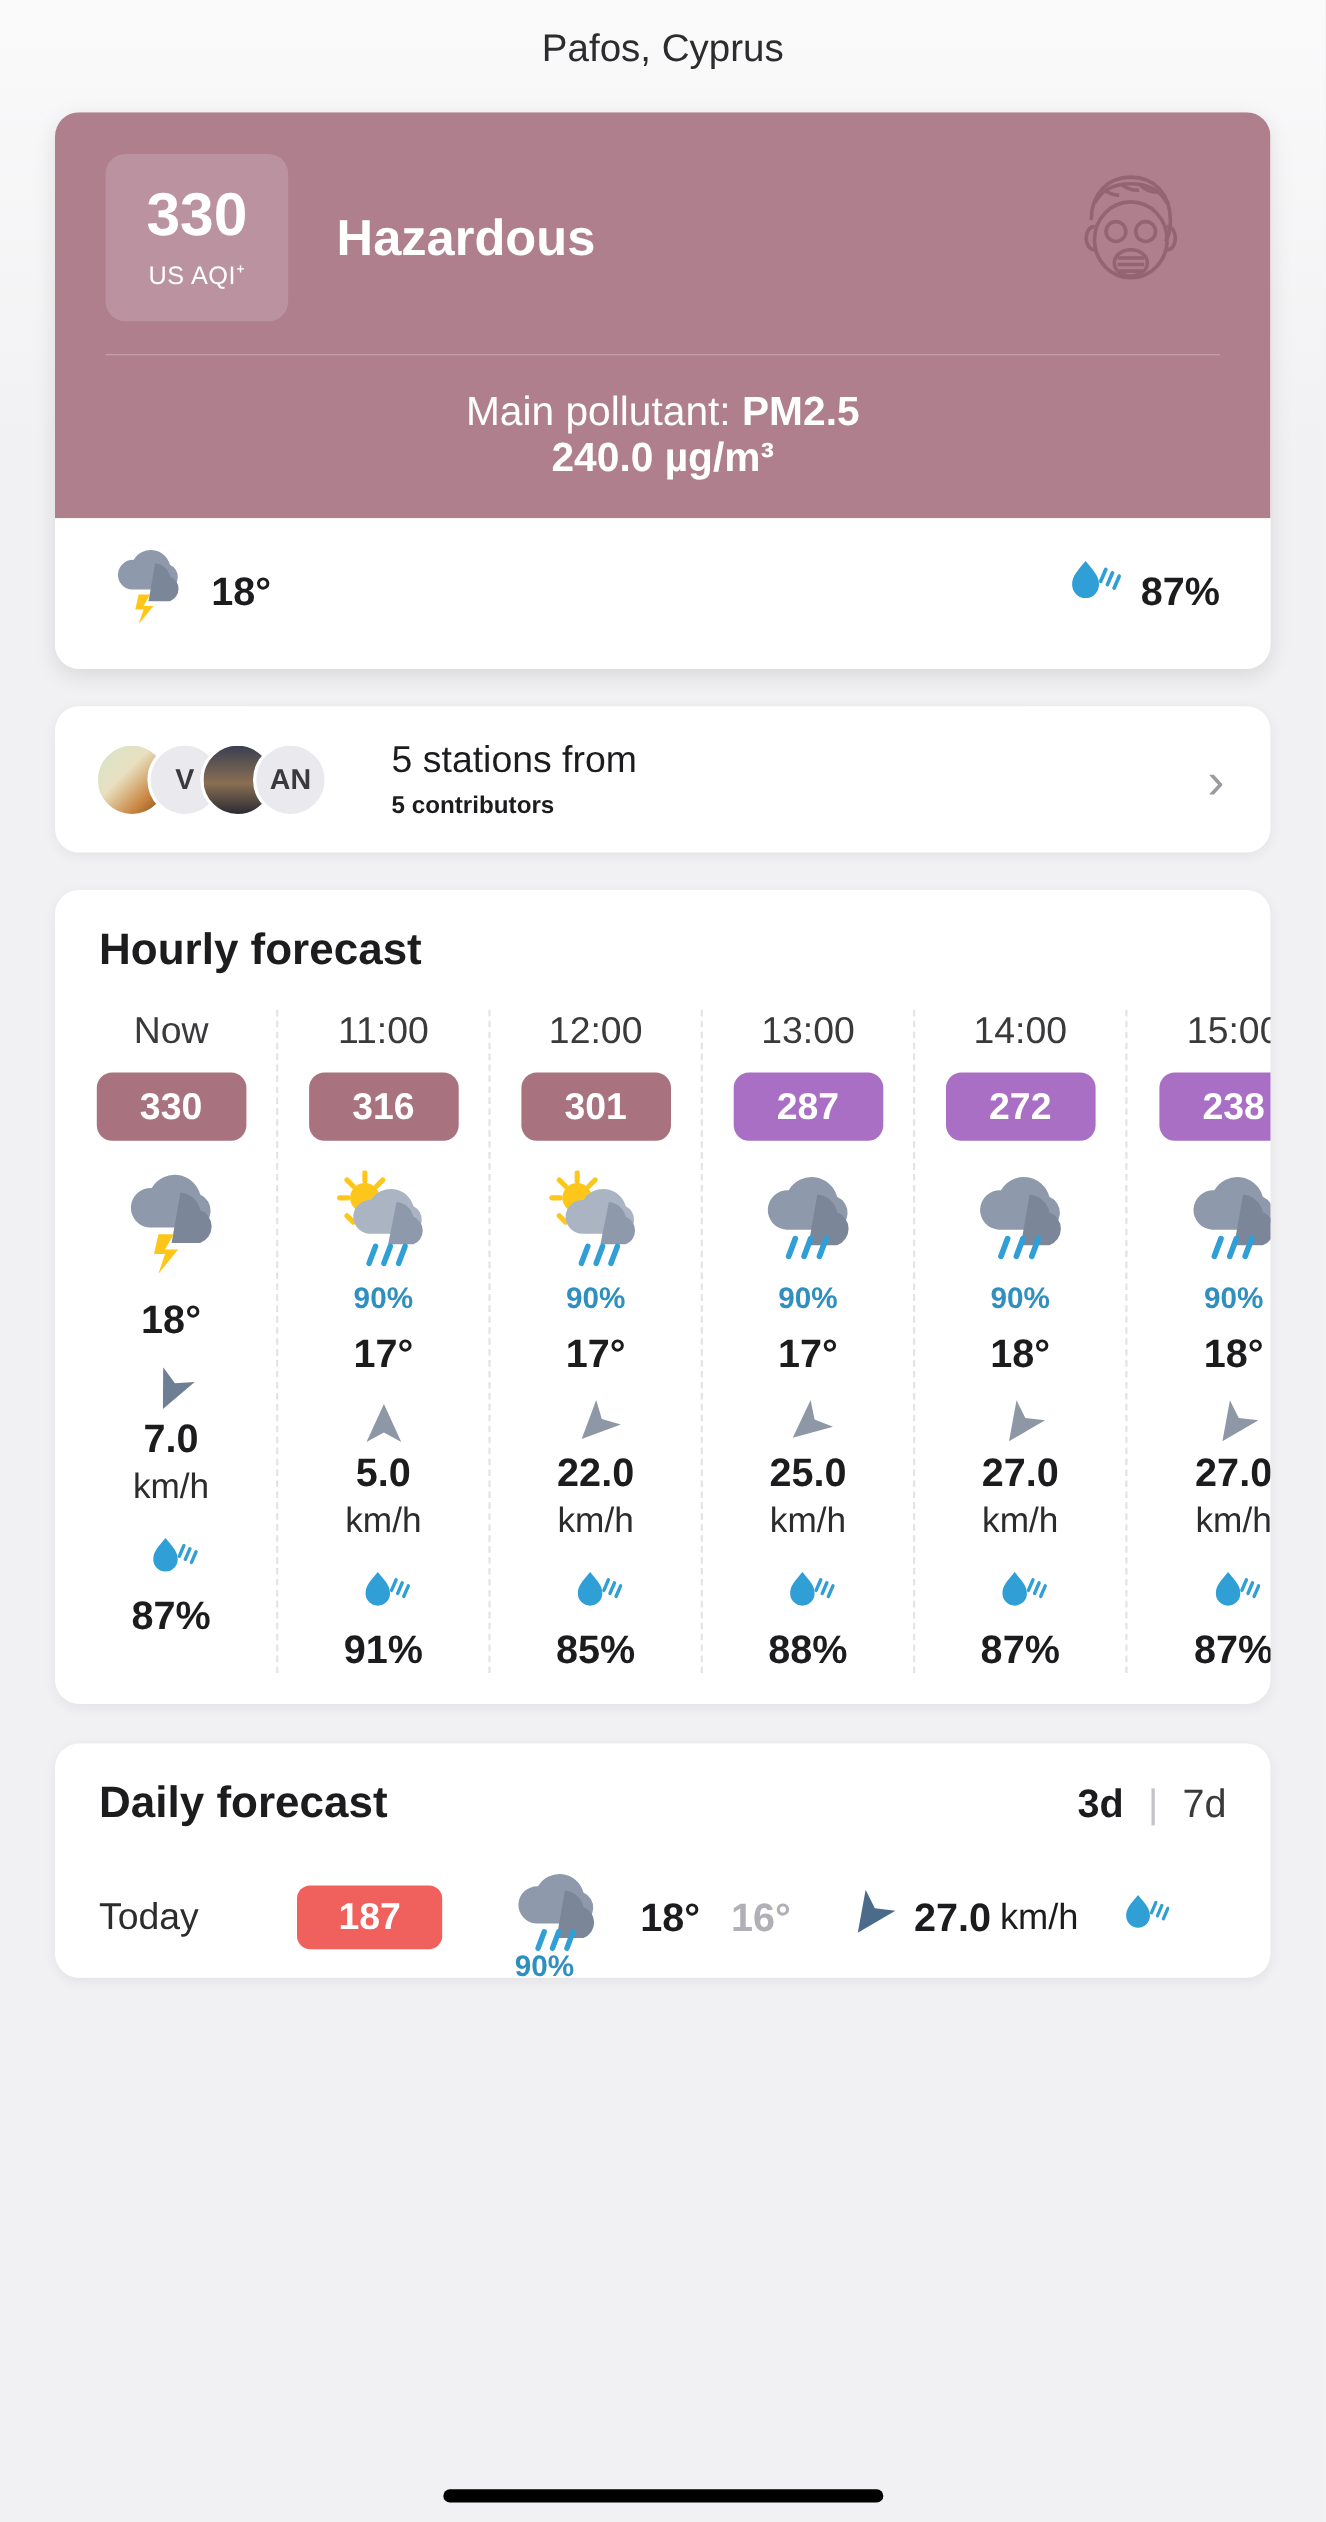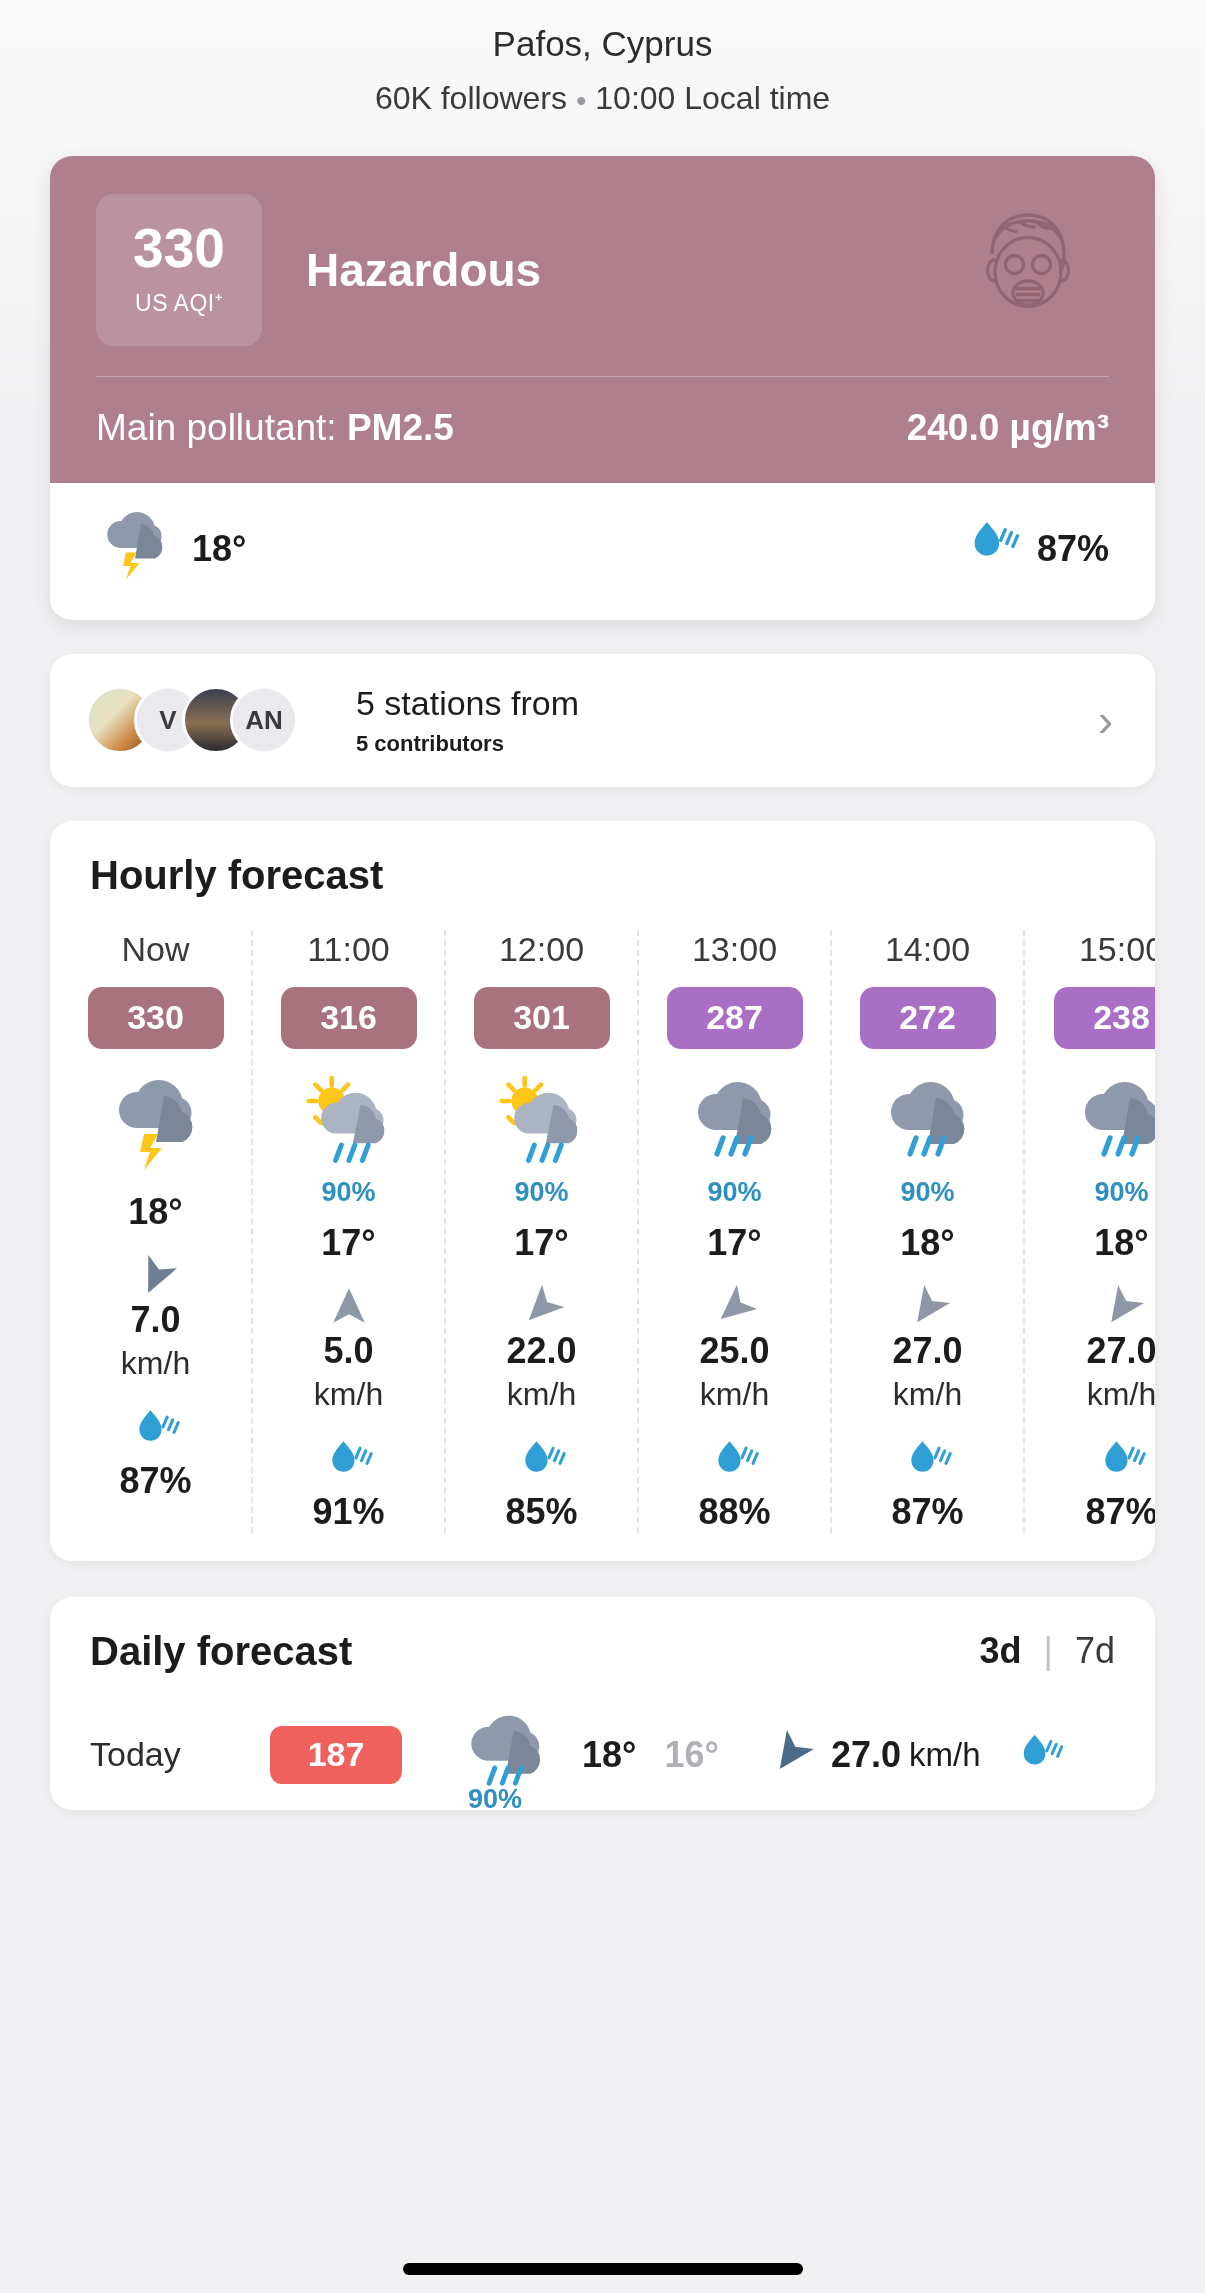--- a/index.html
+++ b/index.html
@@ -87,20 +87,21 @@
     height: 1px;
     background: rgba(255,255,255,0.30);
     margin-top: 26px;
   }
   .aqi-pollutant {
     display: flex;
     align-items: center;
     justify-content: space-between;
     padding: 30px 0 34px 0;
     color: #ffffff;
+    flex-direction: column;
   }
   .pollutant-label { font-size: 37px; }
   .pollutant-label b { font-weight: bold; }
   .pollutant-value { font-size: 37px; font-weight: bold; }
 
   .aqi-bottom {
     background: #ffffff;
     display: flex;
     align-items: center;
     padding: 26px 46px 30px 46px;
@@ -244,25 +245,20 @@
     background: #000;
   }
 </style>
 </head>
 <body>
 
 <div class="page">
 
   <div class="header">
     <div class="region">Pafos, Cyprus</div>
-    <div class="meta">
-      <span>60K followers</span>
-      <span class="dot">•</span>
-      <span>10:00 Local time</span>
-    </div>
   </div>
 
   <div class="aqi-card">
     <div class="aqi-top">
       <div class="aqi-row1">
         <div class="aqi-badge">
           <div class="aqi-value">330</div>
           <div class="aqi-unit">US AQI⁺</div>
         </div>
         <div class="aqi-label">Hazardous</div>

